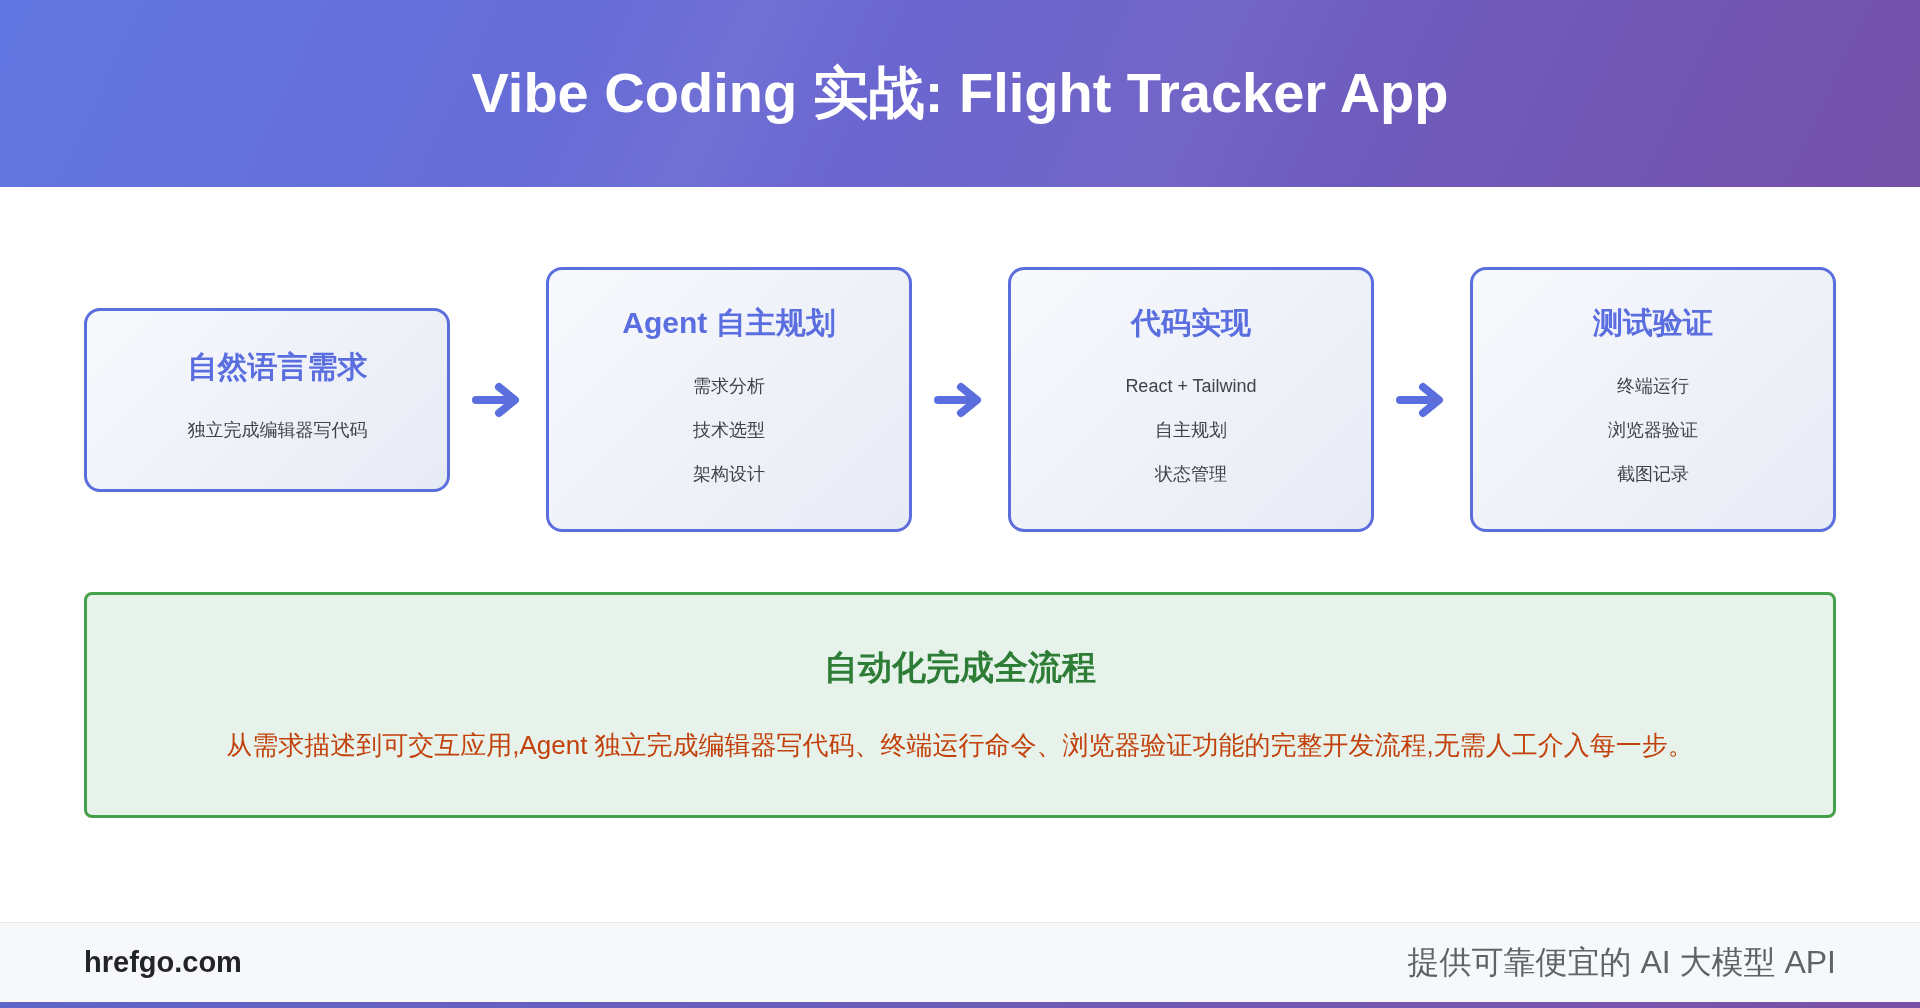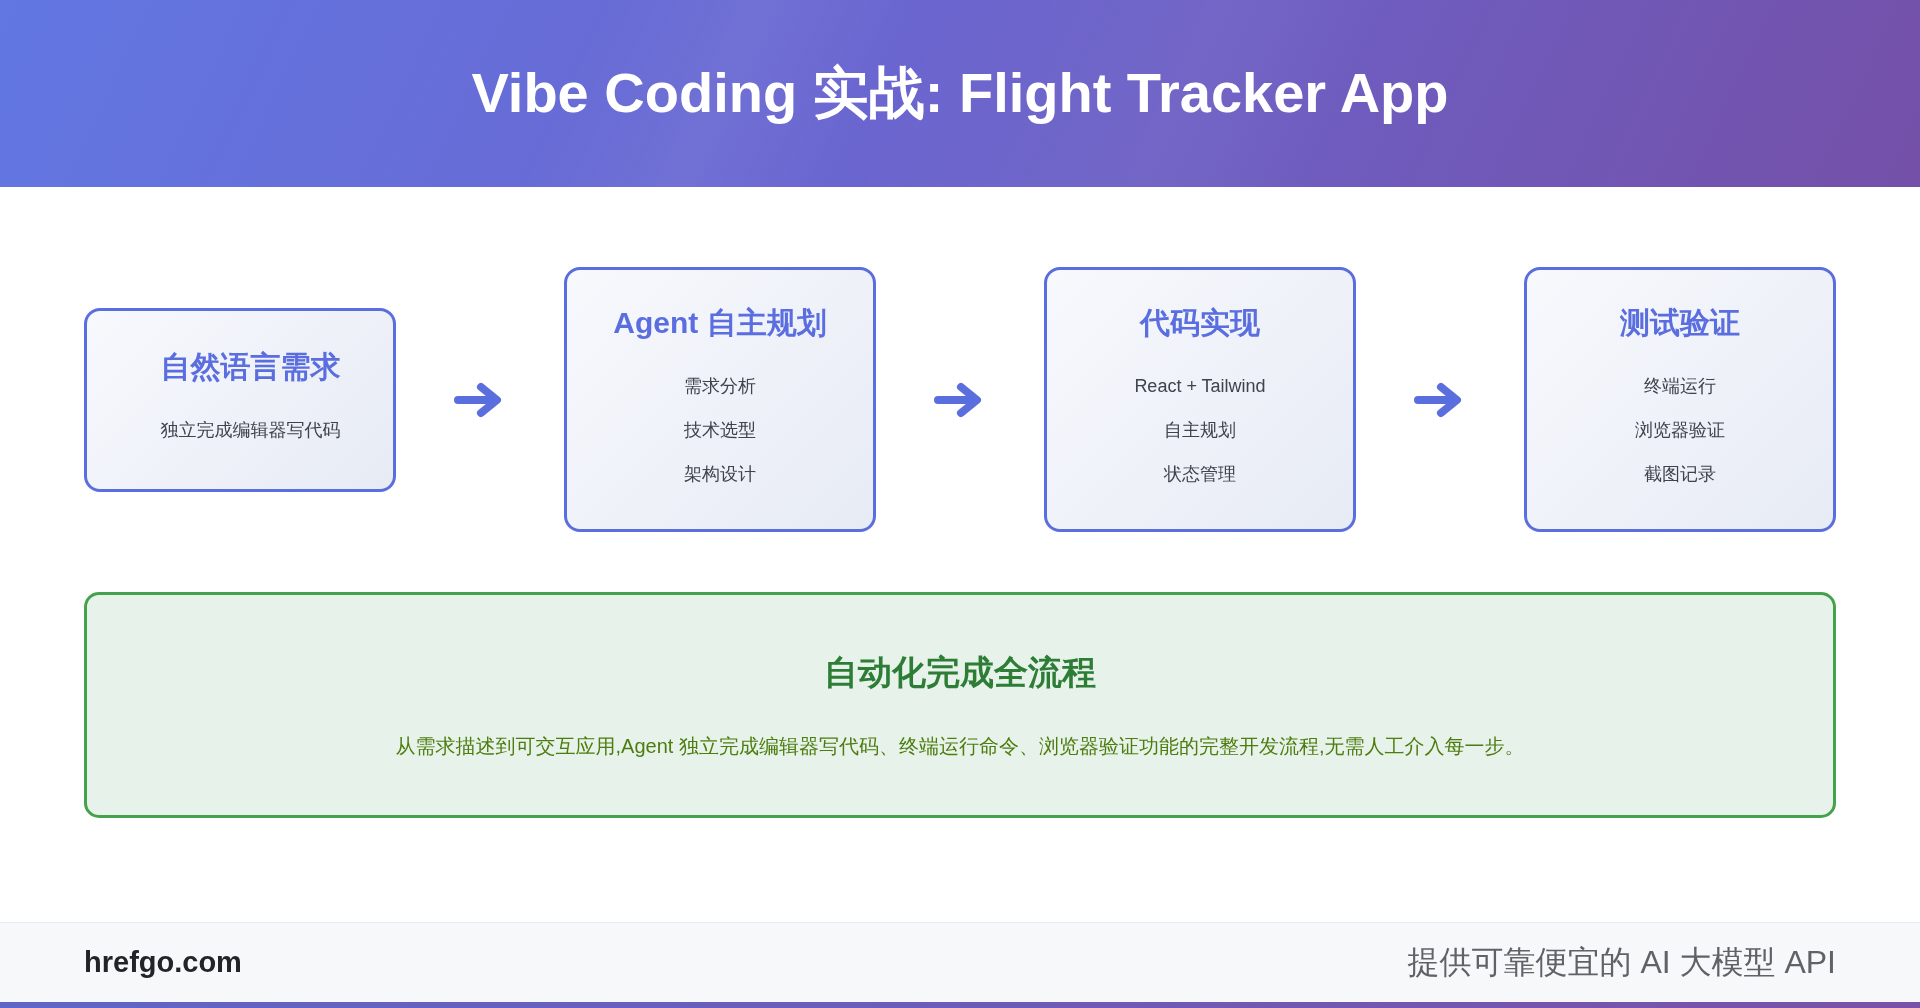--- a/index.html
+++ b/index.html
@@ -47,21 +47,21 @@
   
   .flow-row {
     display: flex;
     align-items: center;
     justify-content: space-between;
     margin: 80px 84px 0 84px;
     height: 265px;
   }
   .step-card {
     box-sizing: border-box;
-    width: 312px;
+    width: 366px;
     height: 265px;
     border: 3px solid #5b6edd;
     border-radius: 16px;
     background: linear-gradient(135deg, #f7f9fd 0%, #eef1f8 55%, #e7ebf4 100%);
     display: flex;
     flex-direction: column;
     align-items: center;
     justify-content: center;
   }
   .step-card.single { height: 184px; padding-left: 21px; }
@@ -80,39 +80,39 @@
     text-align: center;
   }
   .flow-arrow { flex: 0 0 auto; display: flex; align-items: center; }
 
   
   .summary {
     box-sizing: border-box;
     margin: 60px 84px 0 84px;
     height: 226px;
     border: 3px solid #46a14c;
-    border-radius: 15px;
+    border-radius: 8px;
     background: #e7f3ea;
     display: flex;
     flex-direction: column;
     align-items: center;
     justify-content: center;
     gap: 36px;
   }
   .summary h2 {
     margin: 0;
     font-size: 34px;
     font-weight: 700;
     color: #2e7d36;
   }
   .summary p {
     margin: 0;
     padding: 0 40px;
-    font-size: 20px;
-    color: #4d7c0f;
+    font-size: 26px;
+    color: #c2410c;
     text-align: center;
     line-height: 1.45;
   }
 
   
   footer {
     position: absolute;
     left: 0; right: 0; bottom: 0;
     height: 86px;
     box-sizing: border-box;

